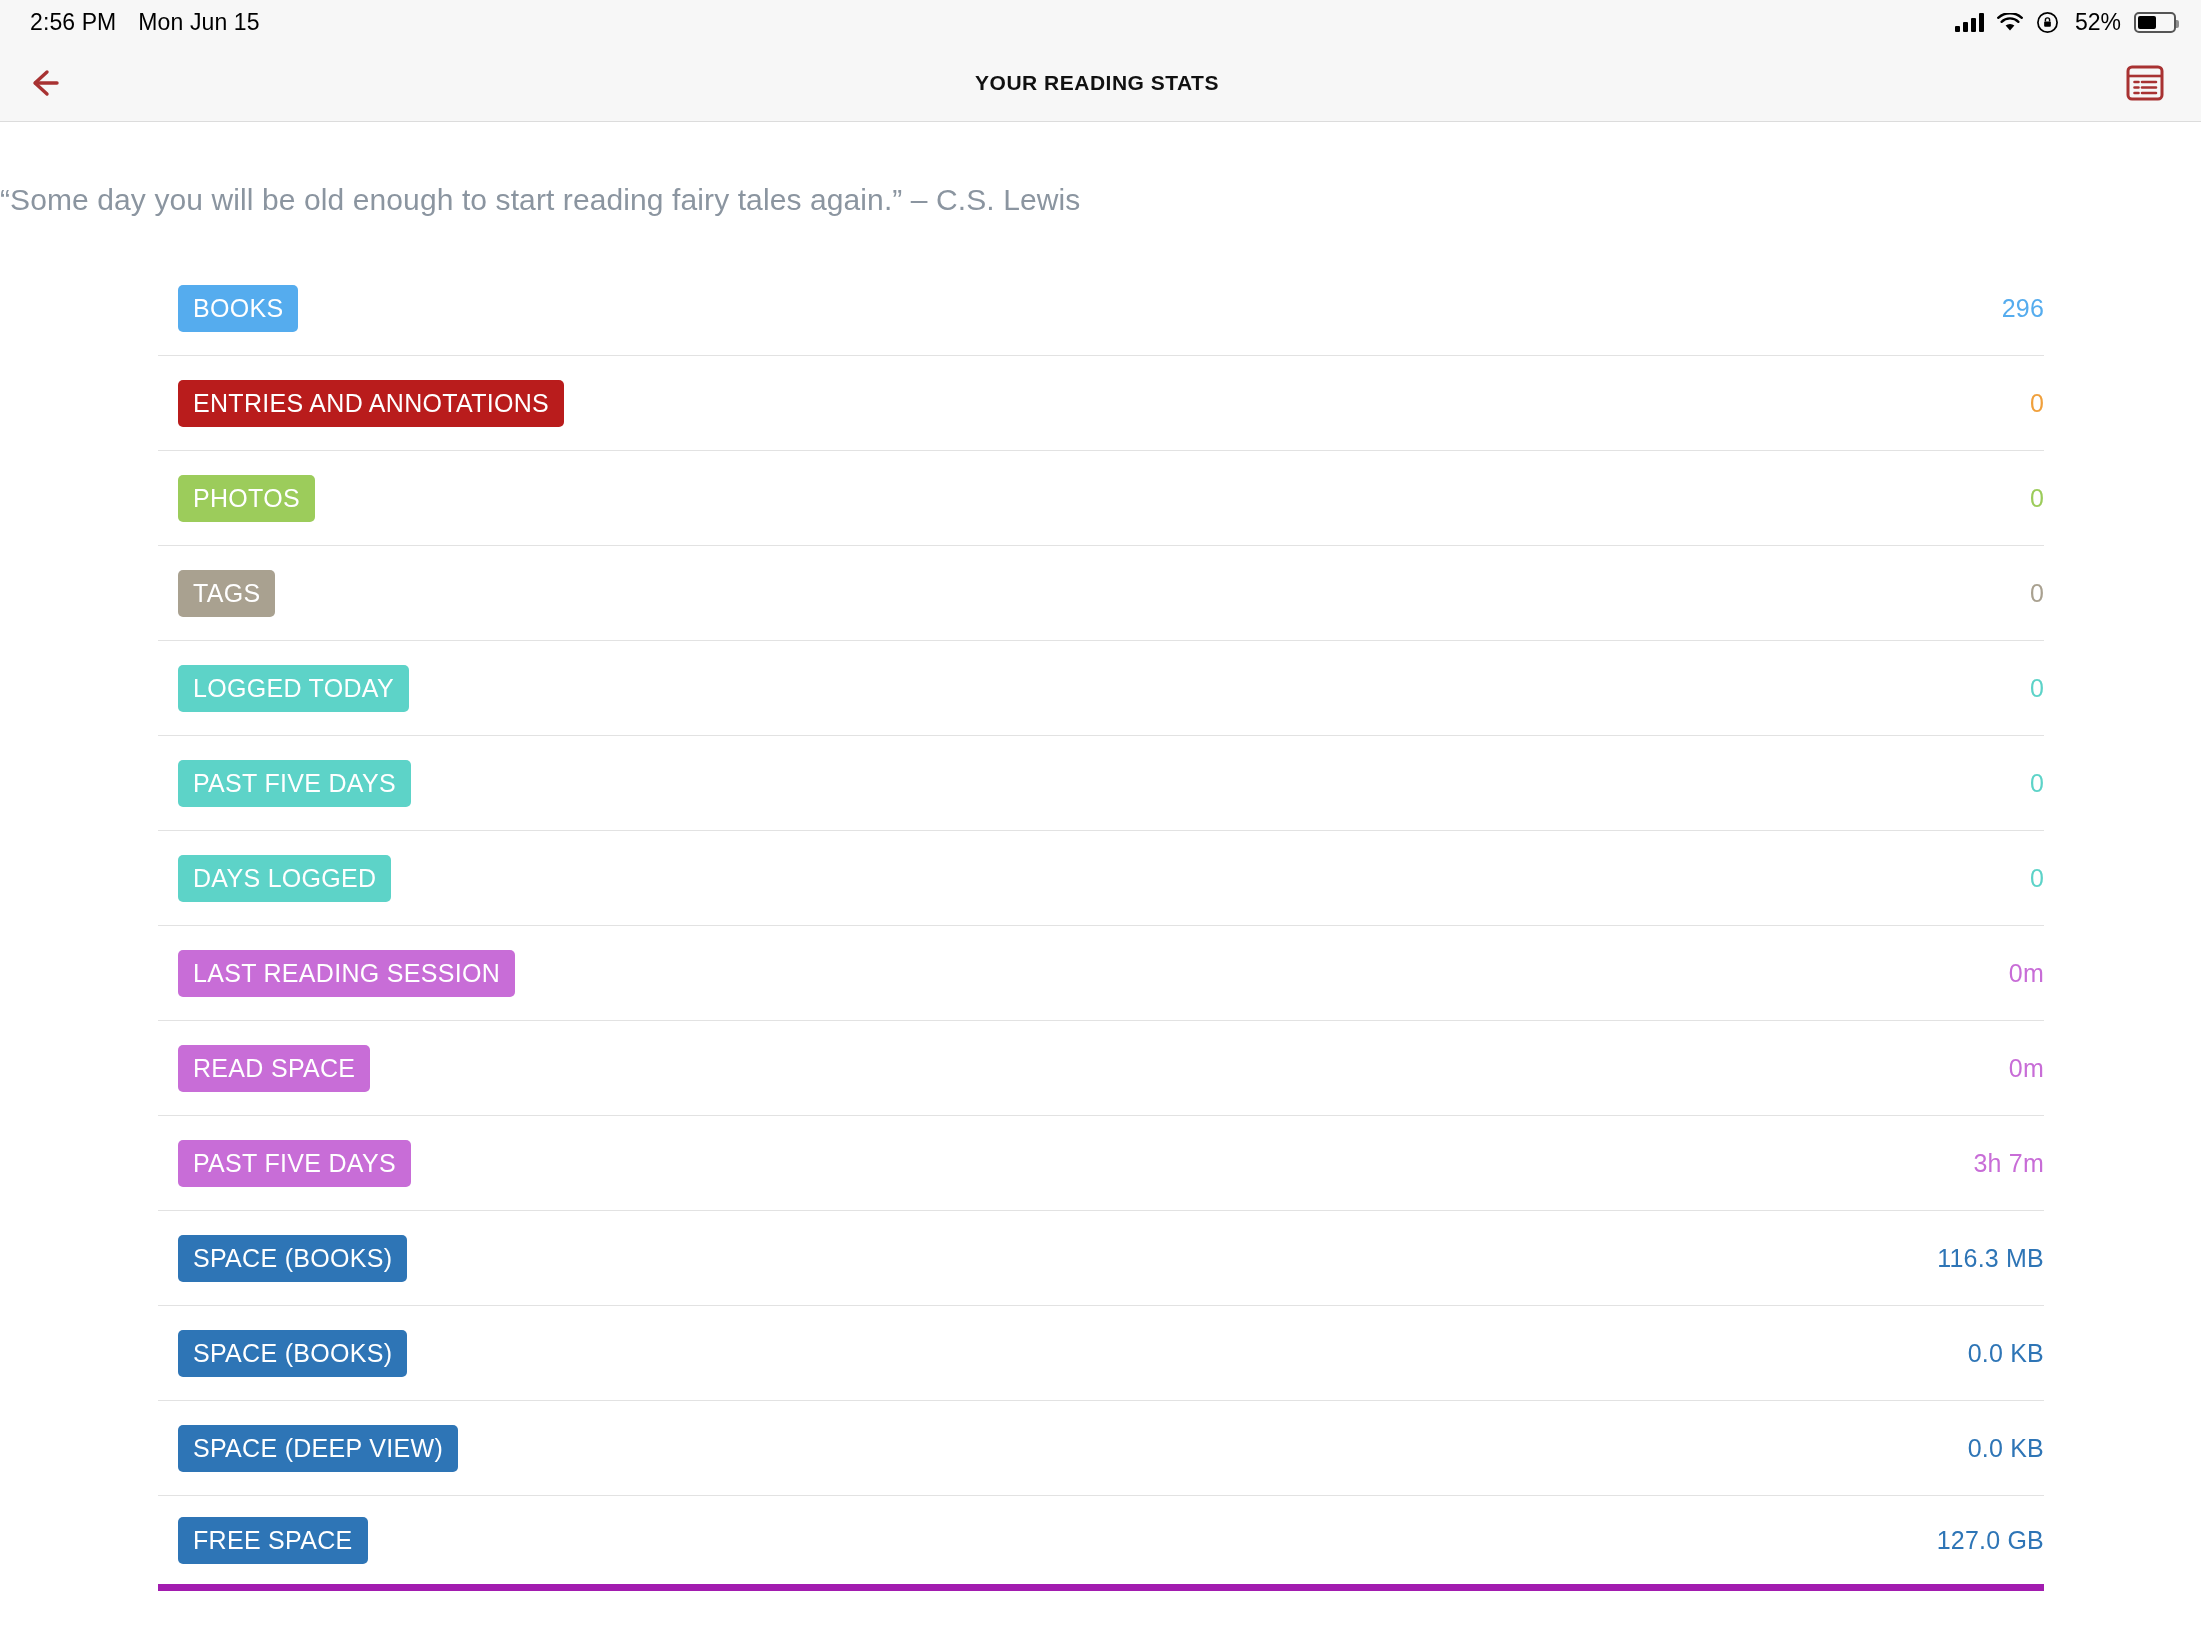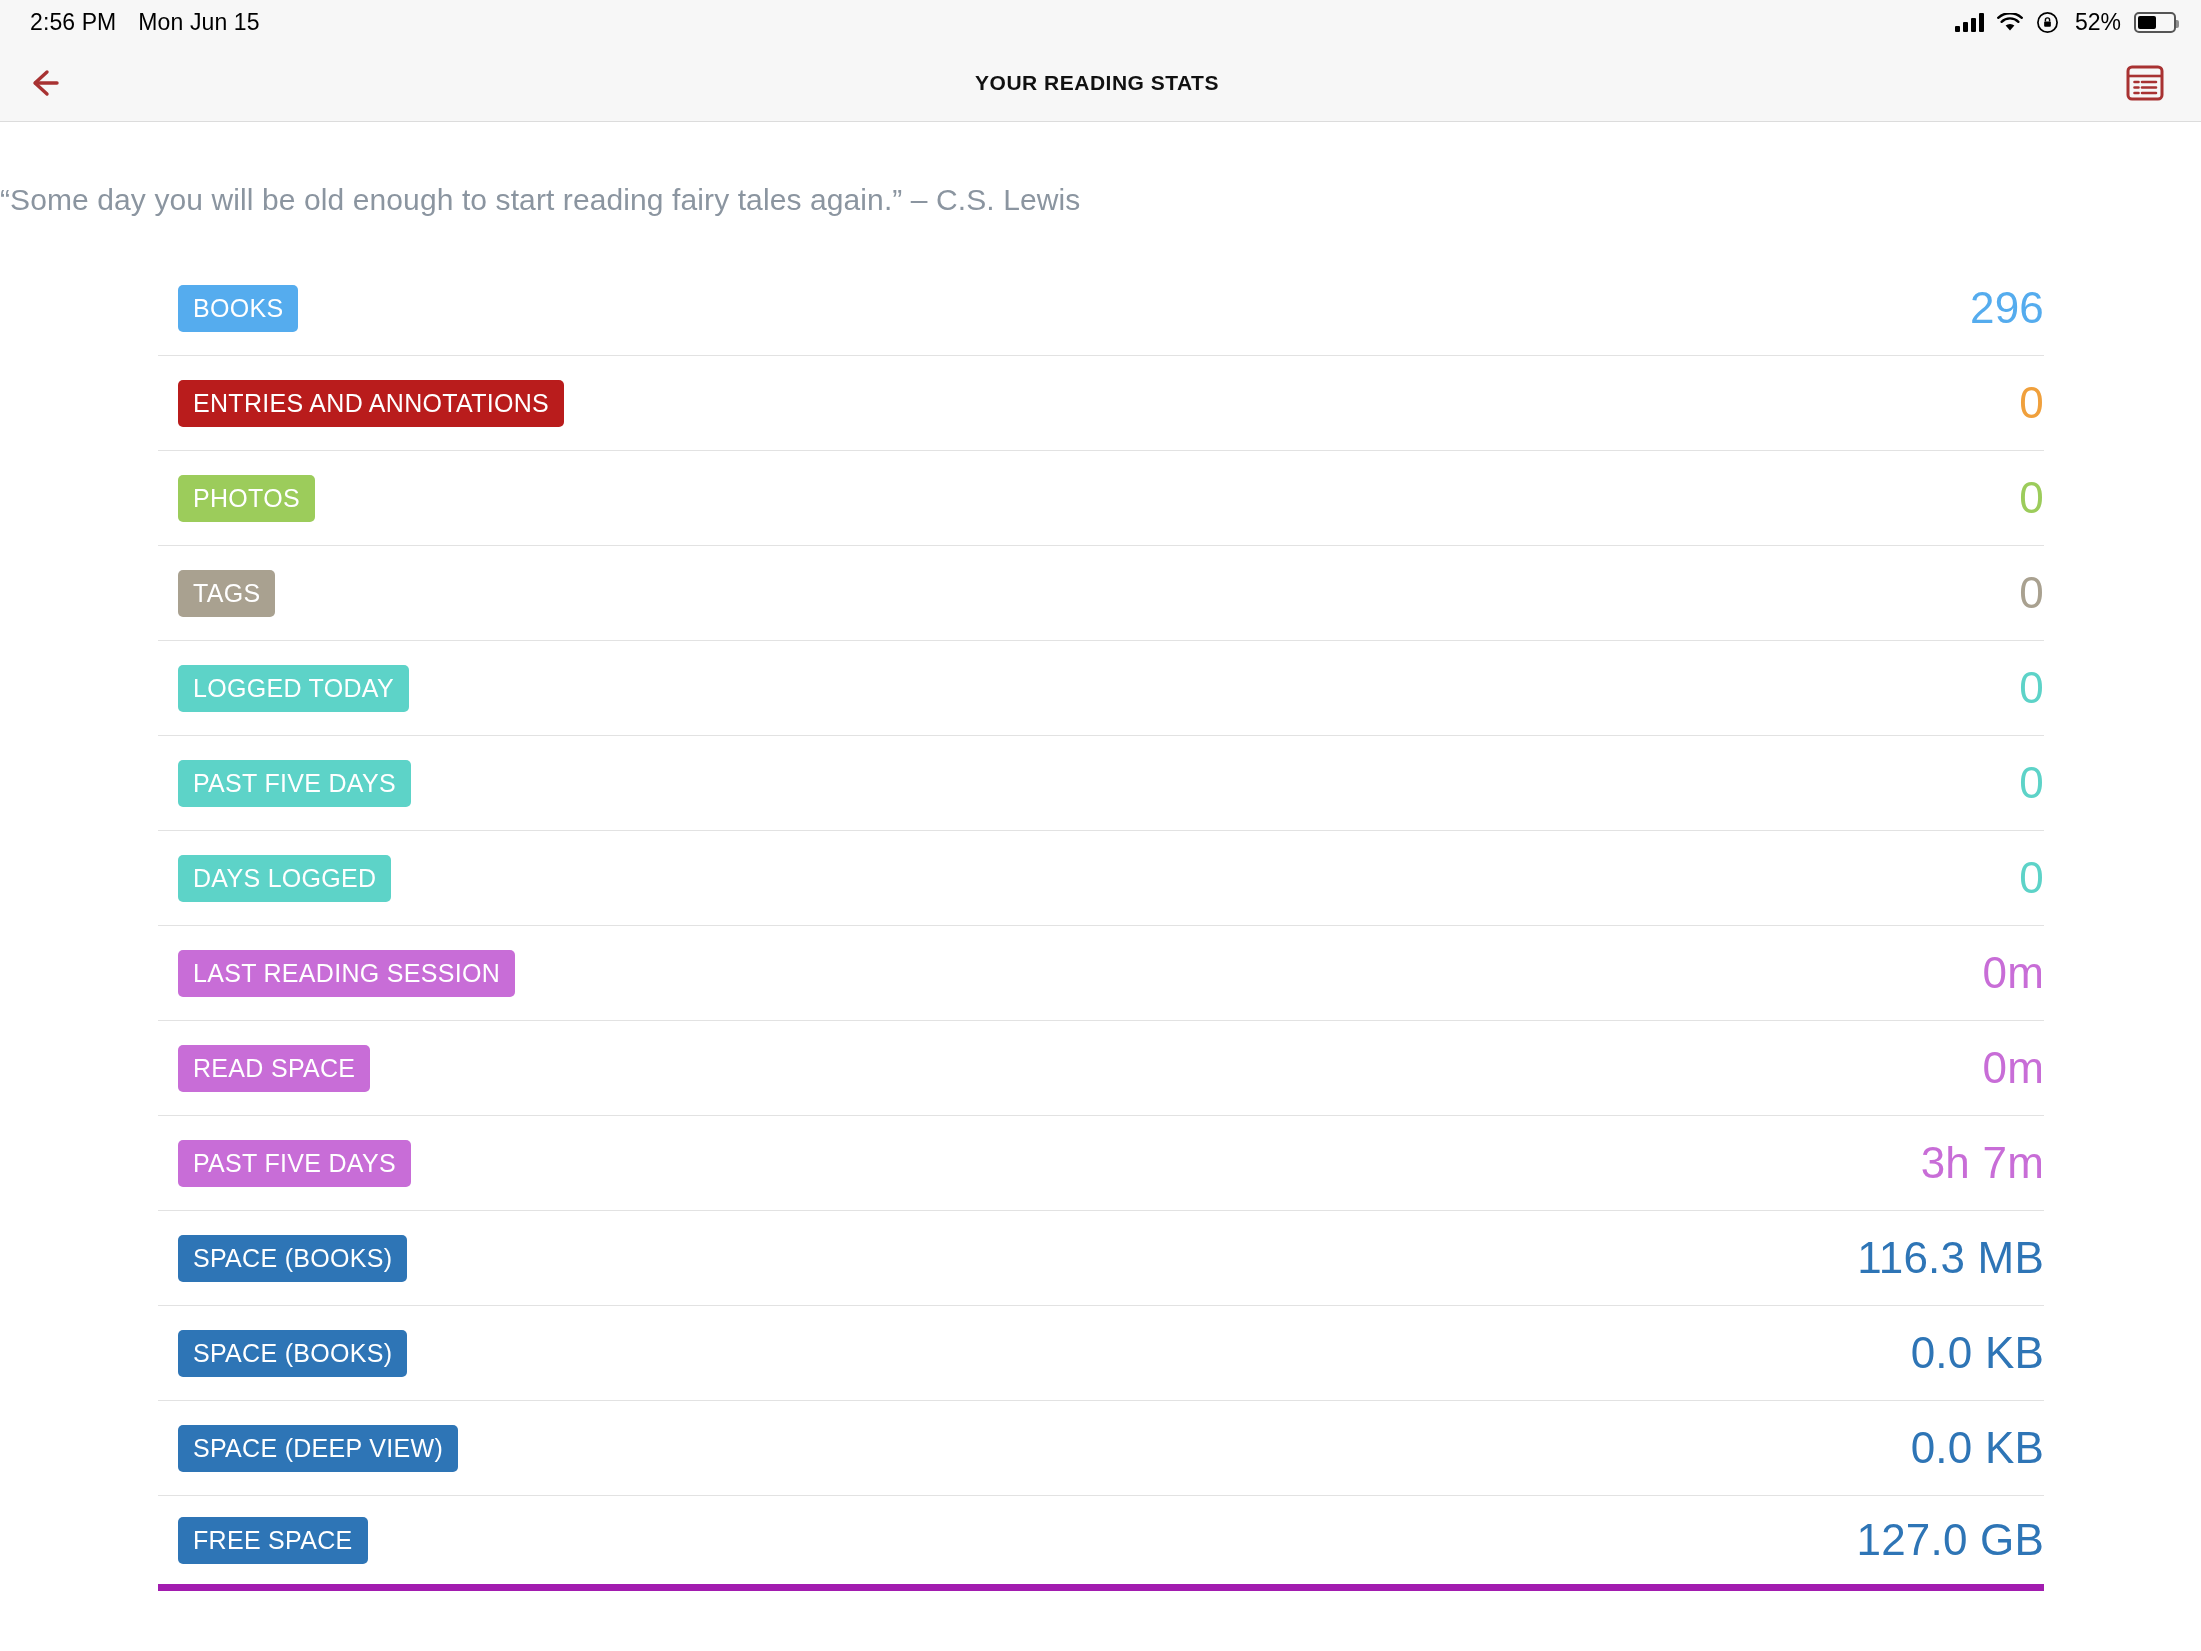--- a/index.html
+++ b/index.html
@@ -97,21 +97,21 @@
     color:#fff;
     font-size:25px;
     font-weight:400;
     letter-spacing:0.3px;
     white-space:nowrap;
     line-height:1;
     margin-left:20px;
   }
   .value{
     margin-left:auto;
-    font-size:44px;
+    font-size:25px;
     font-weight:400;
     letter-spacing:0.2px;
     white-space:nowrap;
   }
 </style>
 </head>
 <body>
 
 <div class="statusbar">
   <div class="sb-left">

